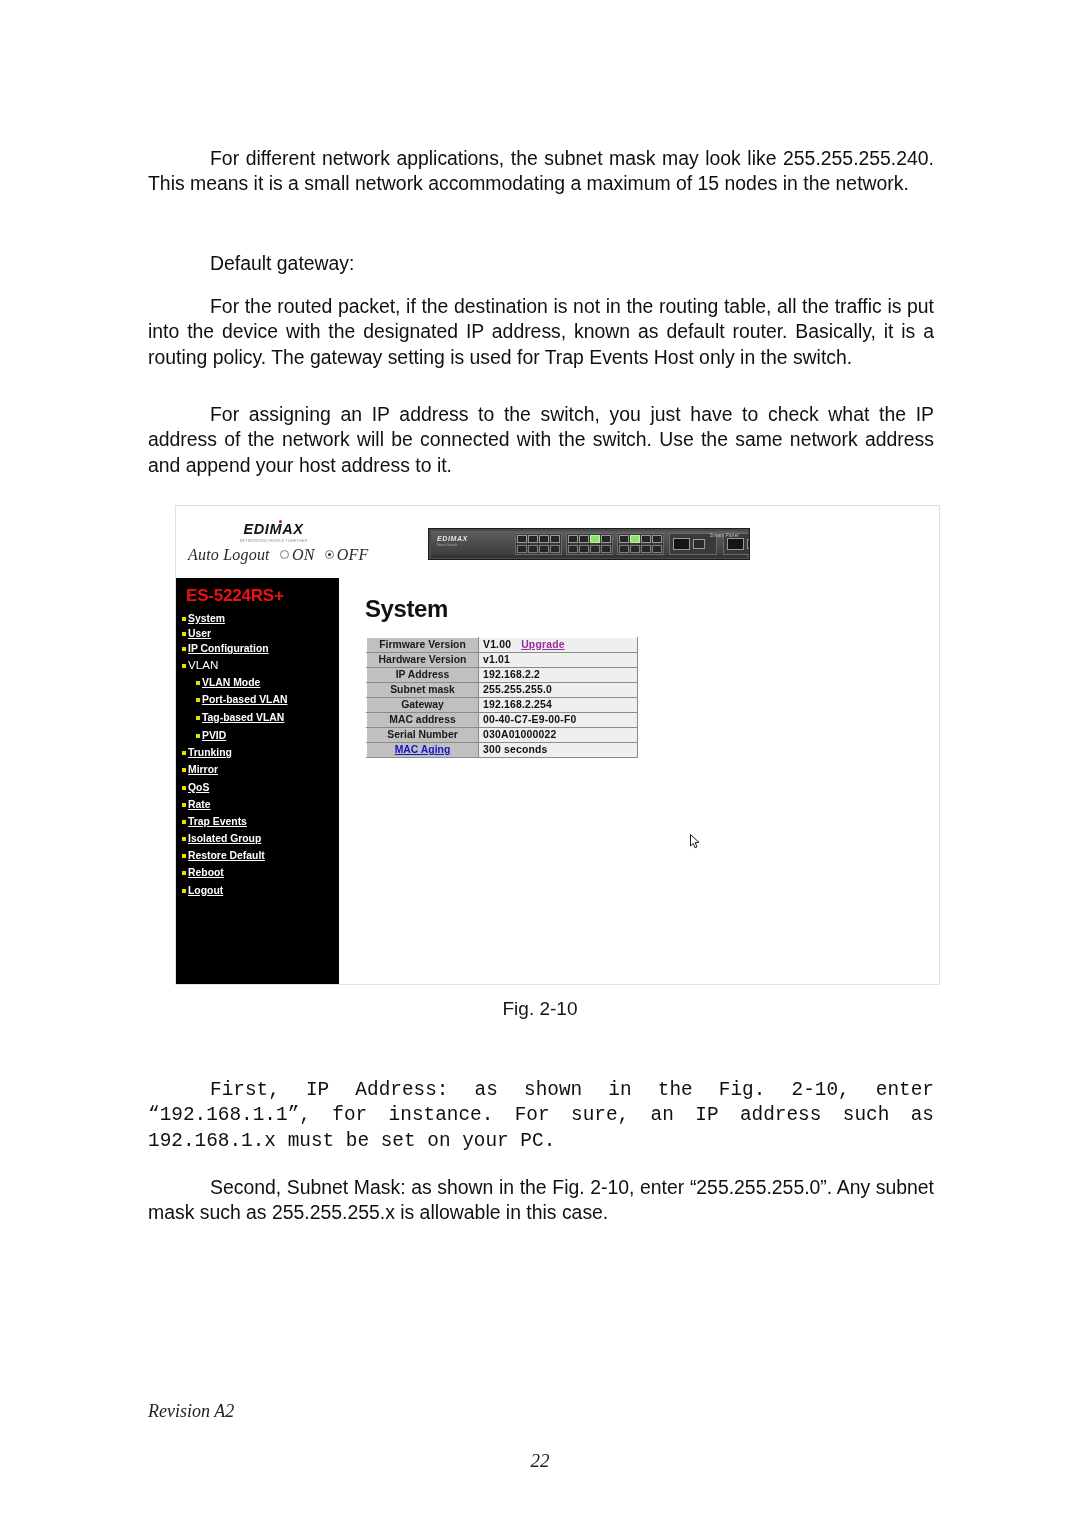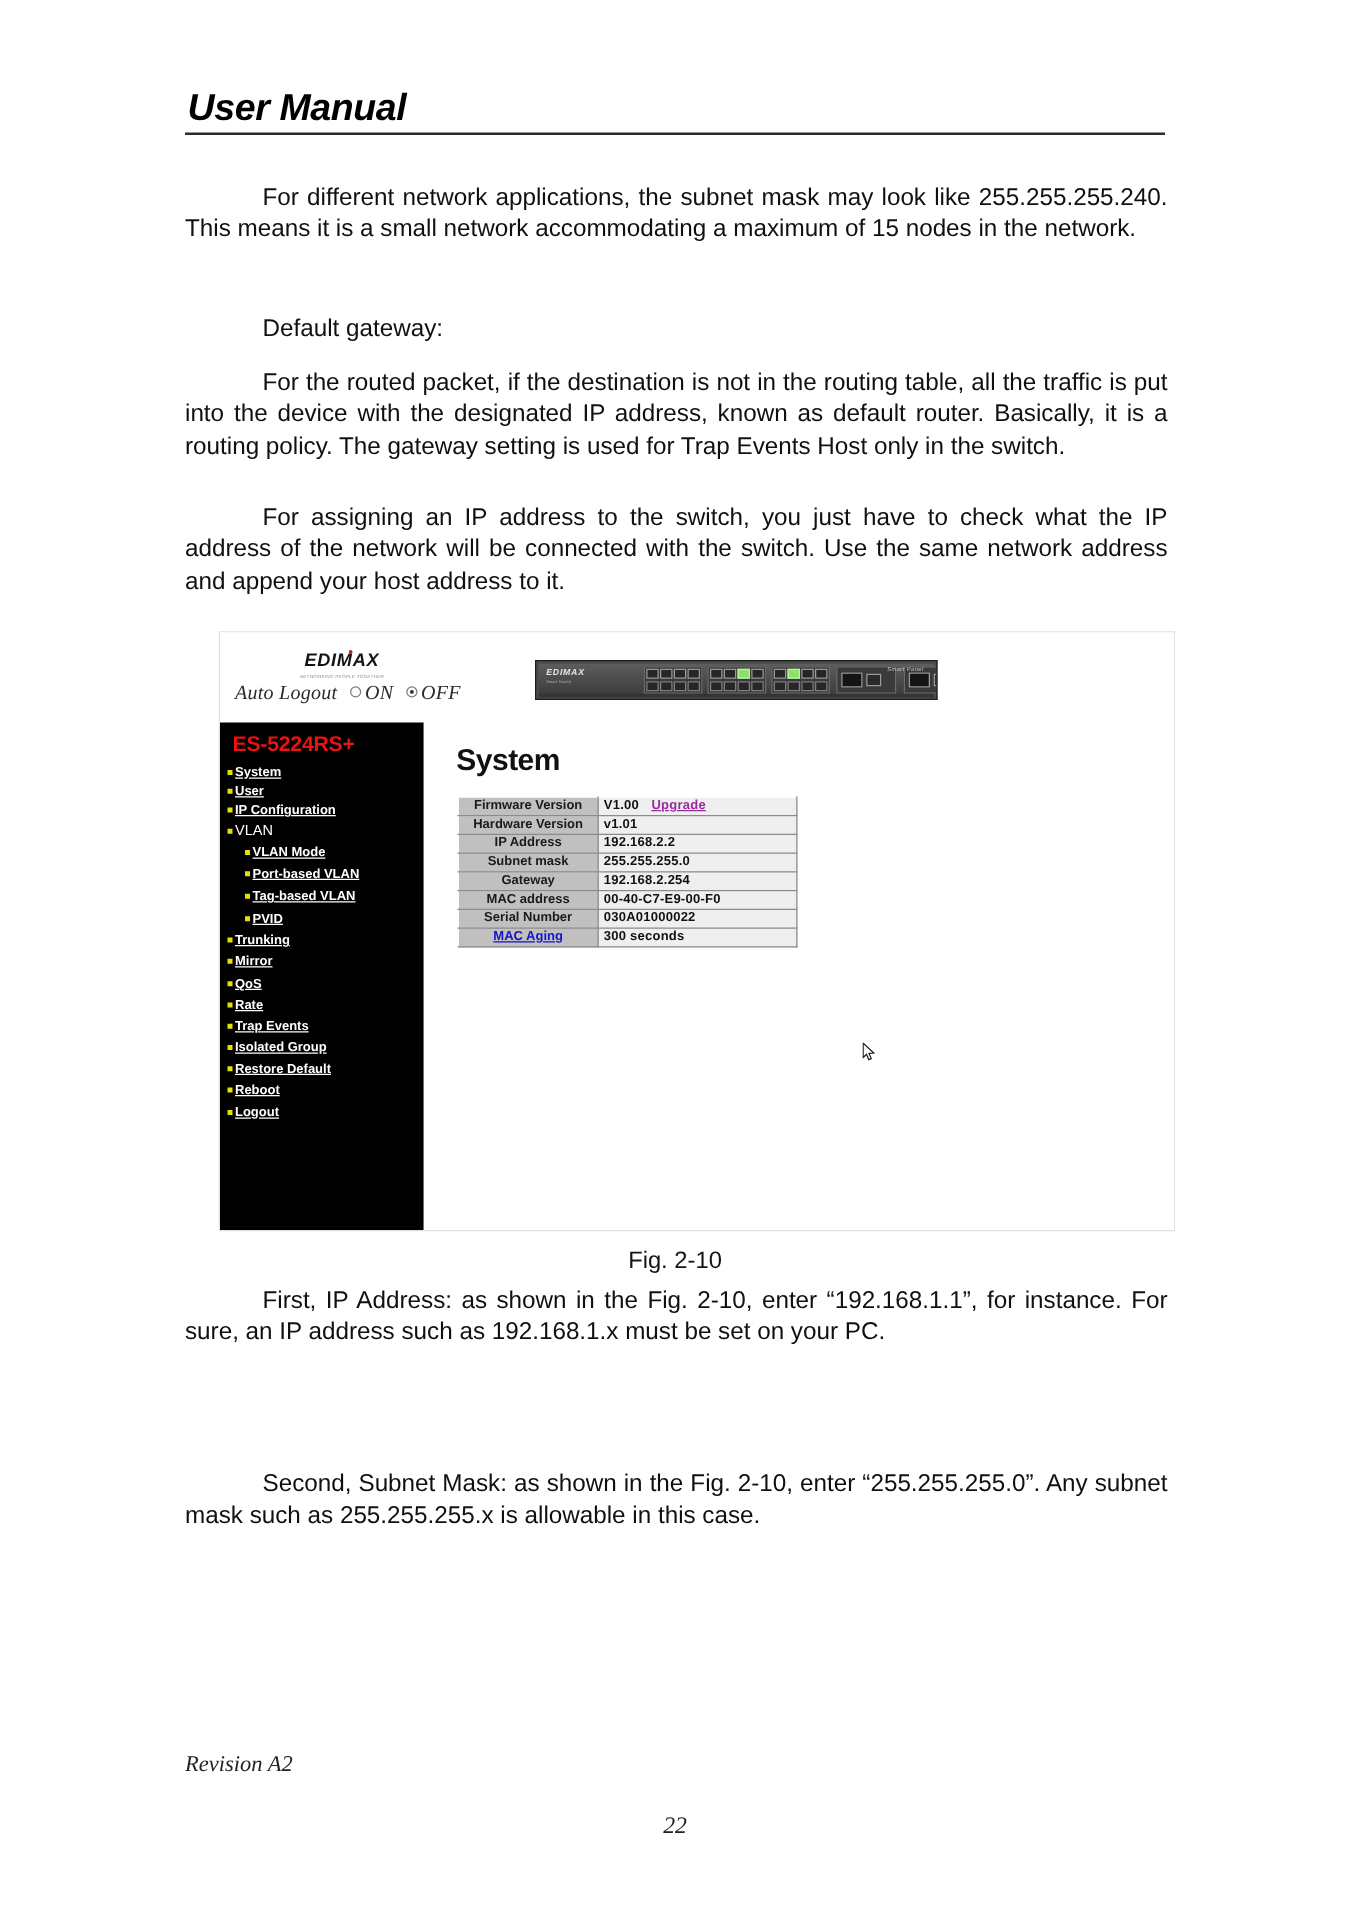--- a/index.html
+++ b/index.html
@@ -380,24 +380,20 @@
     font-style: italic;
     font-size: 19px;
     color: #222;
   }
 </style>
 </head>
 <body>
 
 <div class="page">
 
-  <div class="hdr">
-    <div class="hdr-title">User Manual</div>
-    <div class="hdr-rule"></div>
-  </div>
 
   <div class="body-text" style="top:146px;">
     <p class="indent">For different network applications, the subnet mask may look like 255.255.255.240. This means it is a small network accommodating a maximum of 15 nodes in the network.</p>
   </div>
 
   <div class="body-text" style="top:251px;">
     <p class="indent">Default gateway:</p>
   </div>
 
   <div class="body-text" style="top:294px;">
@@ -556,21 +552,21 @@
 
         <svg class="cursor" viewBox="0 0 11 16">
           <path d="M0.5 0.5 L0.5 12 L3.2 9.4 L5.1 13.8 L7.0 12.9 L5.2 8.7 L9.0 8.4 Z" fill="#ffffff" stroke="#1a1a1a" stroke-width="1"></path>
         </svg>
       </div>
     </div>
   </div>
 
   <div class="caption">Fig. 2-10</div>
 
-  <div class="body-text" style="top:1028px;">
+  <div class="body-text" style="top:1078px;font-family:Liberation Mono, monospace;">
     <p class="indent">First, IP Address: as shown in the Fig. 2-10, enter “192.168.1.1”, for instance. For sure, an IP address such as 192.168.1.x must be set on your PC.</p>
   </div>
 
   <div class="body-text" style="top:1175px;">
     <p class="indent">Second, Subnet Mask: as shown in the Fig. 2-10, enter “255.255.255.0”.  Any subnet mask such as 255.255.255.x is allowable in this case.</p>
   </div>
 
   <div class="footer">
     <div class="revision">Revision A2</div>
   </div>

